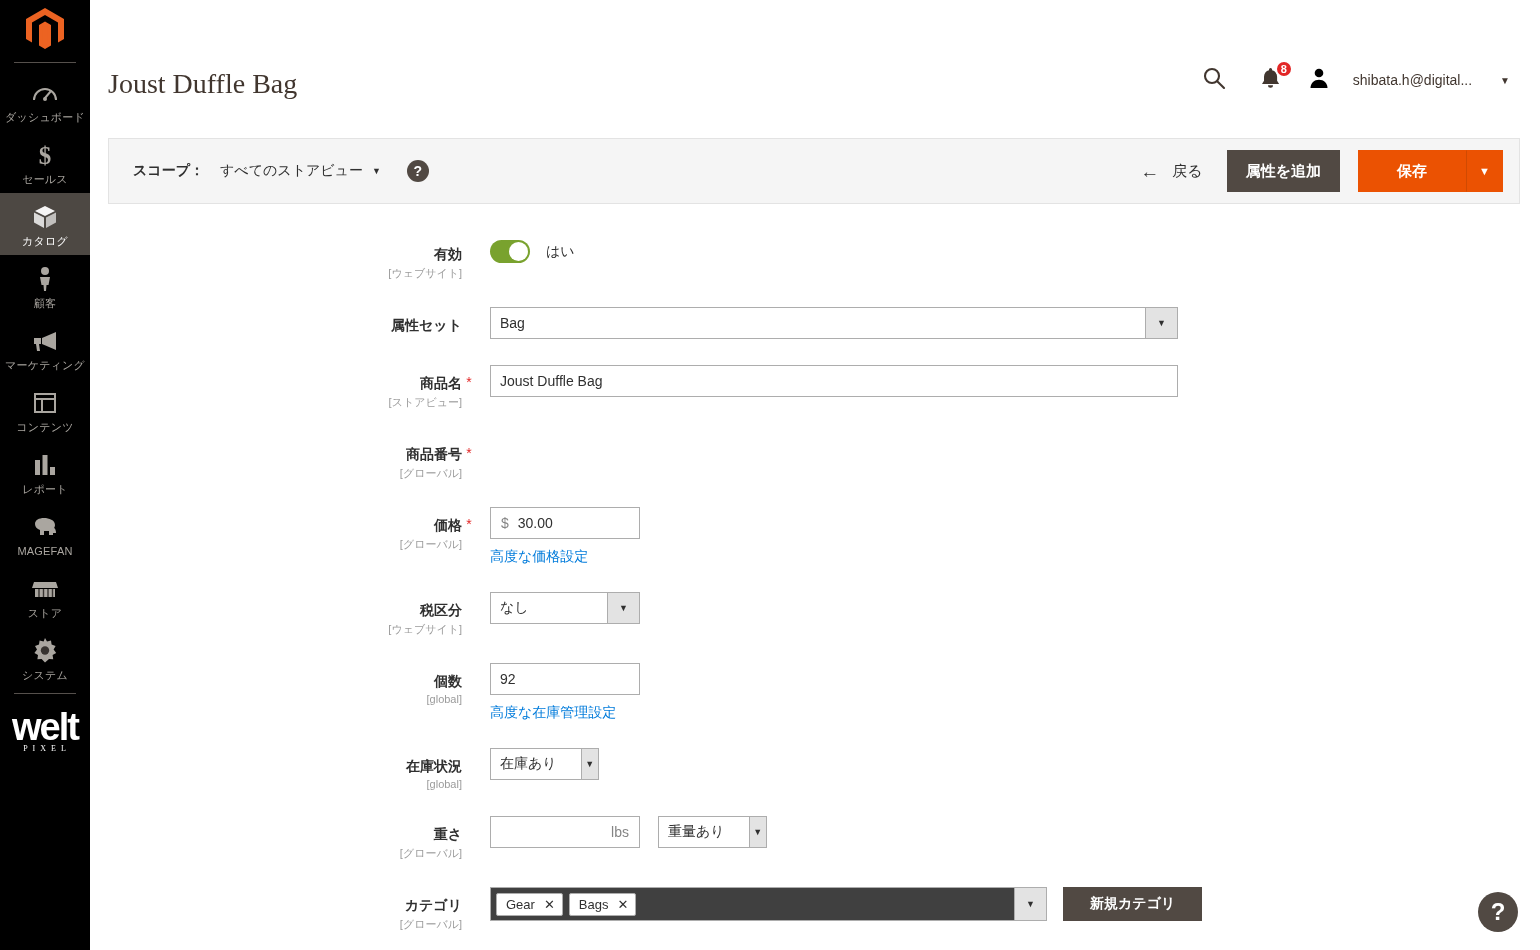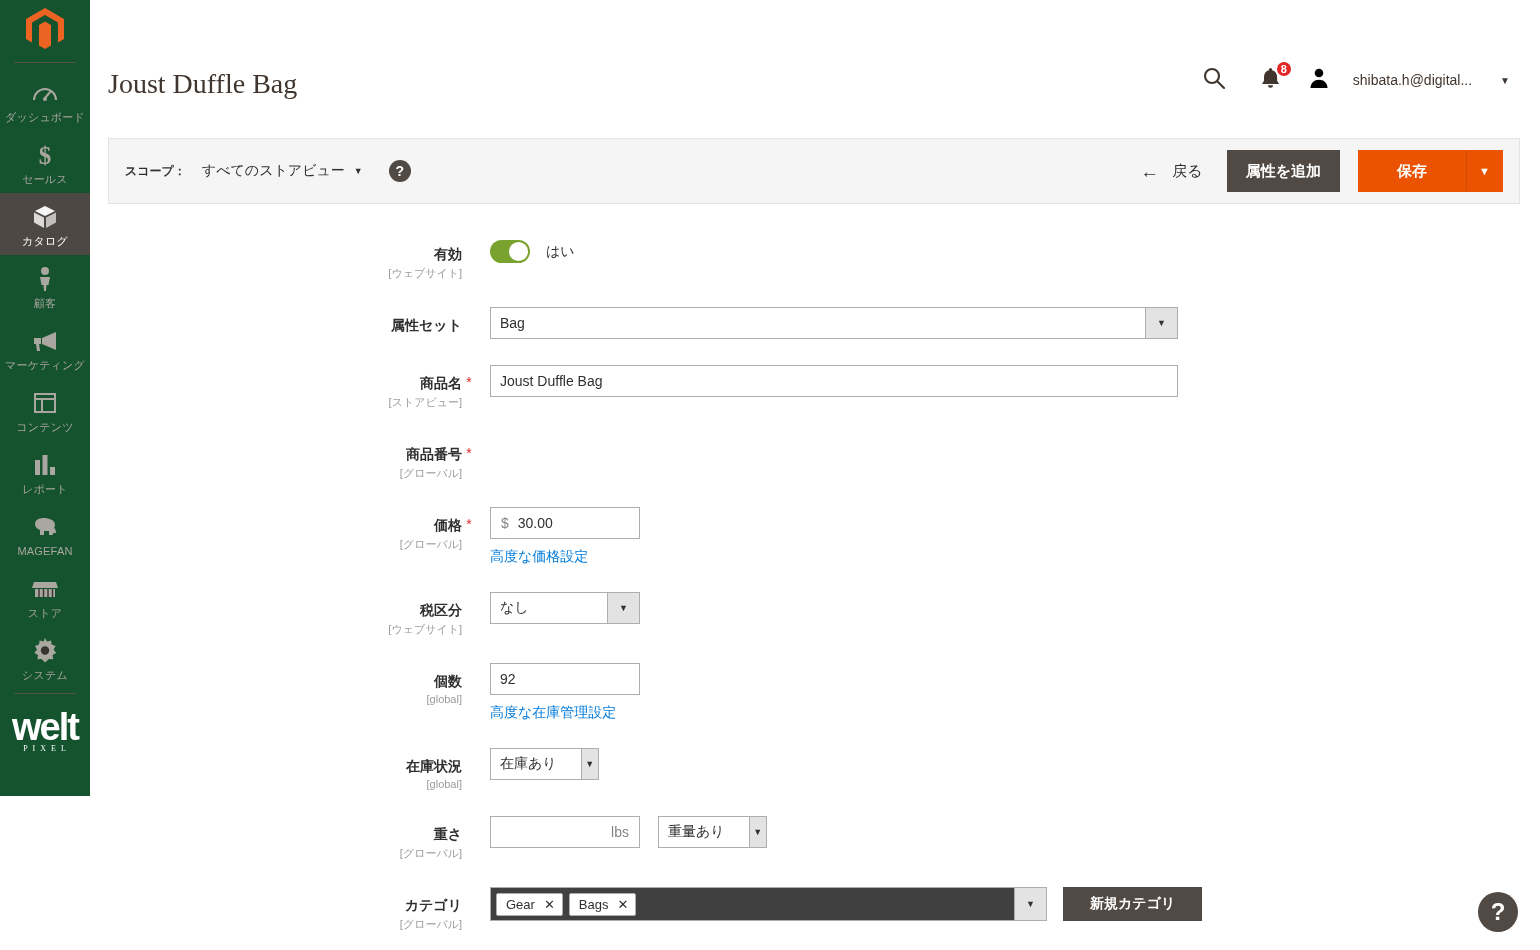--- a/index.html
+++ b/index.html
@@ -5,22 +5,22 @@
   * { box-sizing: border-box; margin: 0; padding: 0; }
   html, body {
     width: 1540px; height: 950px;
     font-family: "Liberation Sans", sans-serif;
     background: #ffffff;
     overflow: hidden;
   }
   
   #sidebar {
     position: absolute; left: 0; top: 0;
-    width: 90px; height: 796px;
-    background: #14532d;
+    width: 90px; height: 950px;
+    background: #000000;
     display: flex; flex-direction: column; align-items: center;
   }
   #logo-area {
     width: 90px; height: 62px;
     display: flex; align-items: center; justify-content: center;
   }
   #logo-sep {
     width: 62px; height: 1px; background: #55504c; margin-bottom: 6px;
   }
   .nav-item {
@@ -76,21 +76,21 @@
   #user-menu { display: flex; align-items: center; gap: 24px; padding-left: 12px; cursor:pointer;}
   #user-name { font-size: 14px; color: #41362f; }
   #user-caret { color: #41362f; font-size: 10px; margin-left: 4px;}
 
   
   #toolbar {
     position: absolute; left: 18px; top: 138px; width: 1412px; height: 66px;
     background: #f5f5f5; border: 1px solid #e3e3e3;
     display: flex; align-items: center;
   }
-  #scope-label { margin-left: 16px; font-size: 12px; font-weight: bold; color: #303030; }
+  #scope-label { margin-left: 24px; font-size: 14px; font-weight: bold; color: #303030; }
   #scope-value { margin-left: 16px; font-size: 14px; color: #303030; cursor: pointer; }
   #scope-caret { margin-left: 9px; font-size: 9px; color: #303030; }
   #scope-help {
     margin-left: 26px; width: 22px; height: 22px; border-radius: 50%;
     background: #514943; color: #fff; font-size: 14px; font-weight: bold;
     display: flex; align-items: center; justify-content: center; cursor: pointer;
   }
   #toolbar-actions { margin-left: auto; display: flex; align-items: center; }
   #back-btn {
     display: flex; align-items: center; gap: 13px; cursor: pointer;

